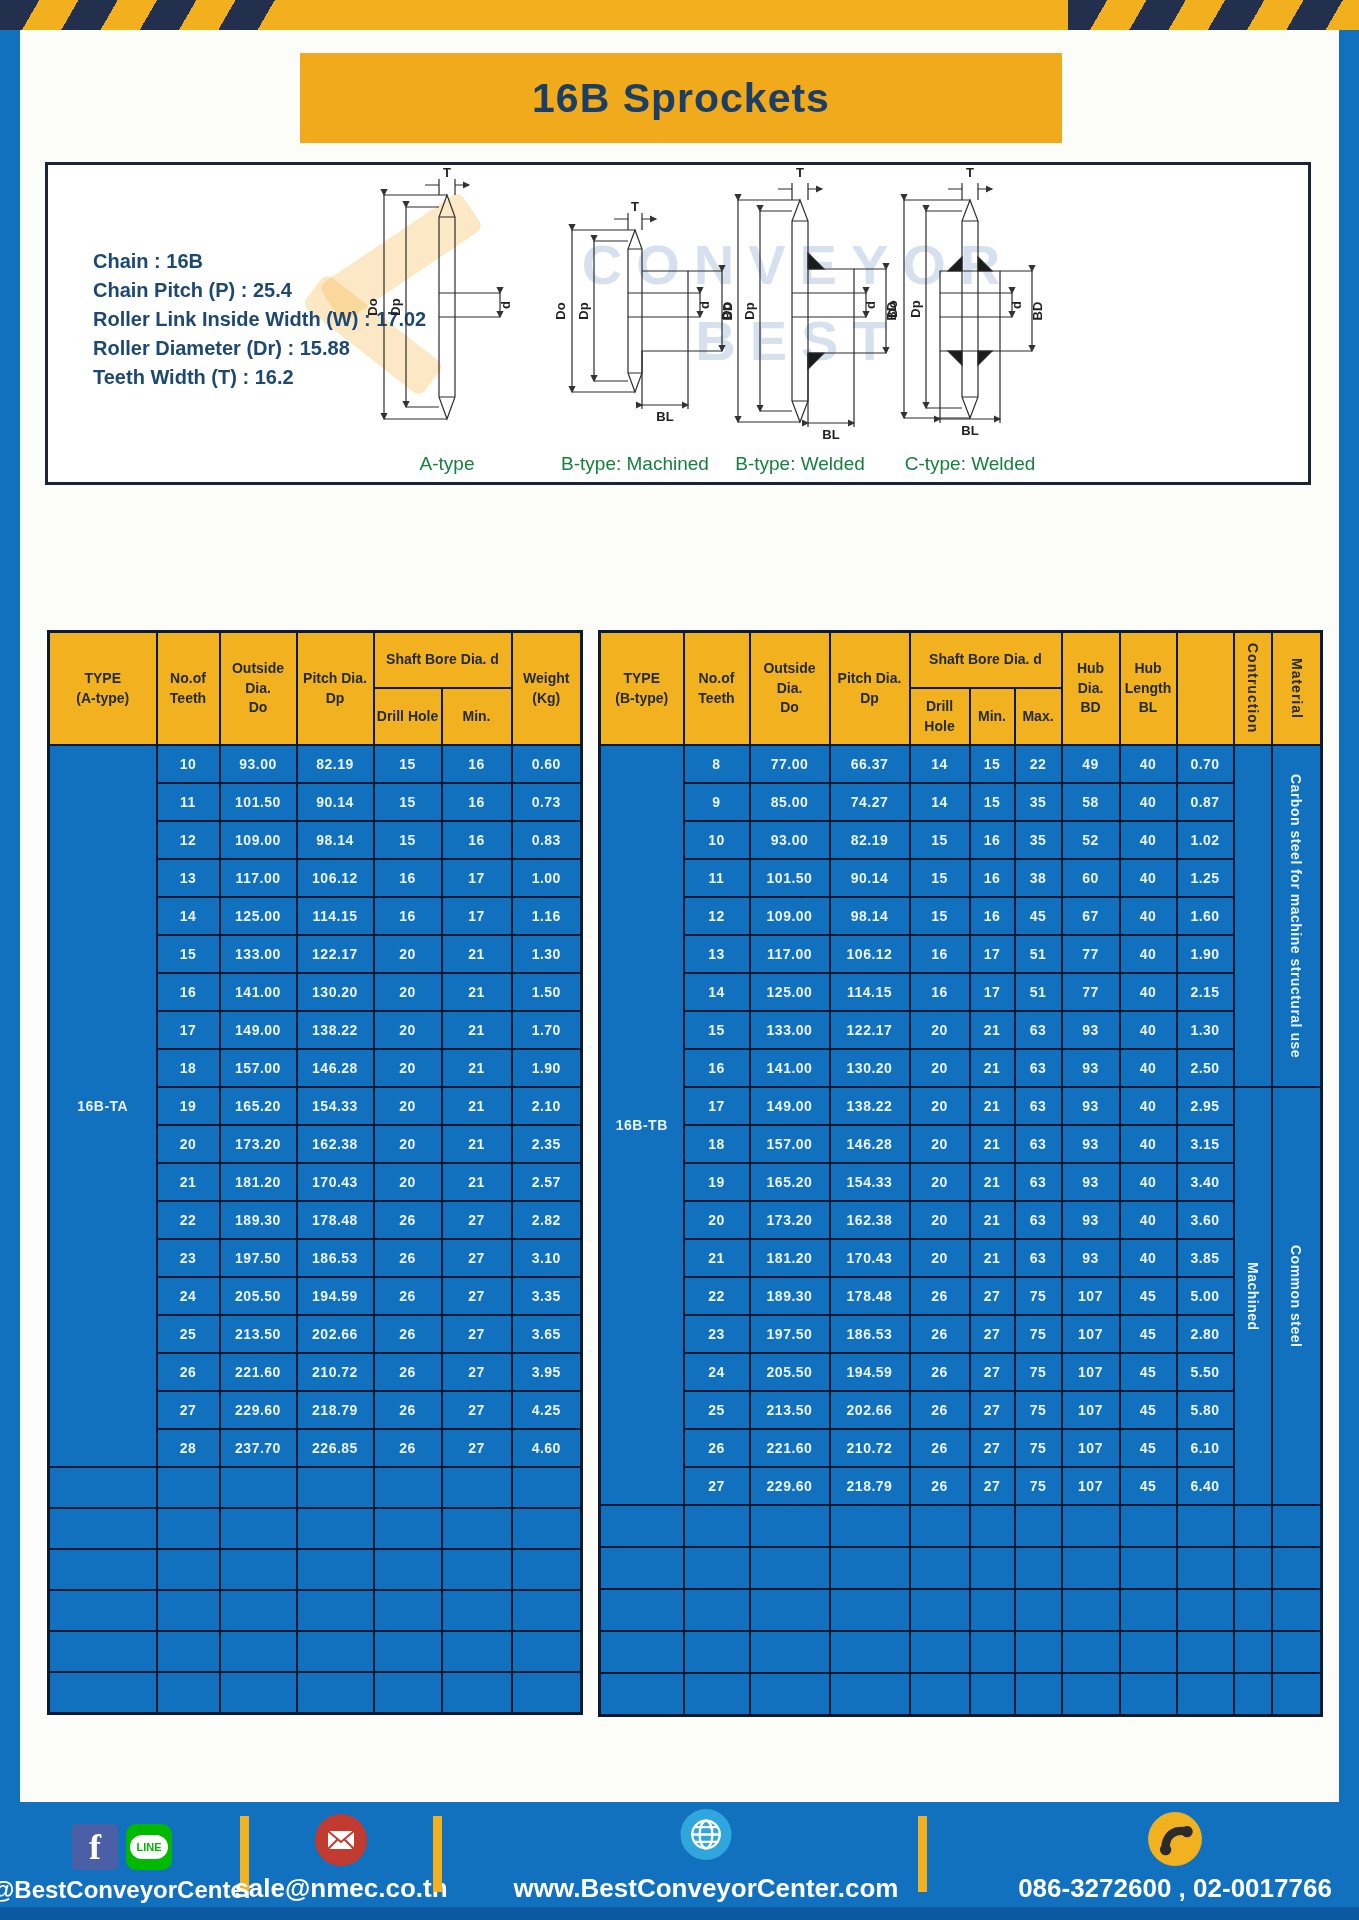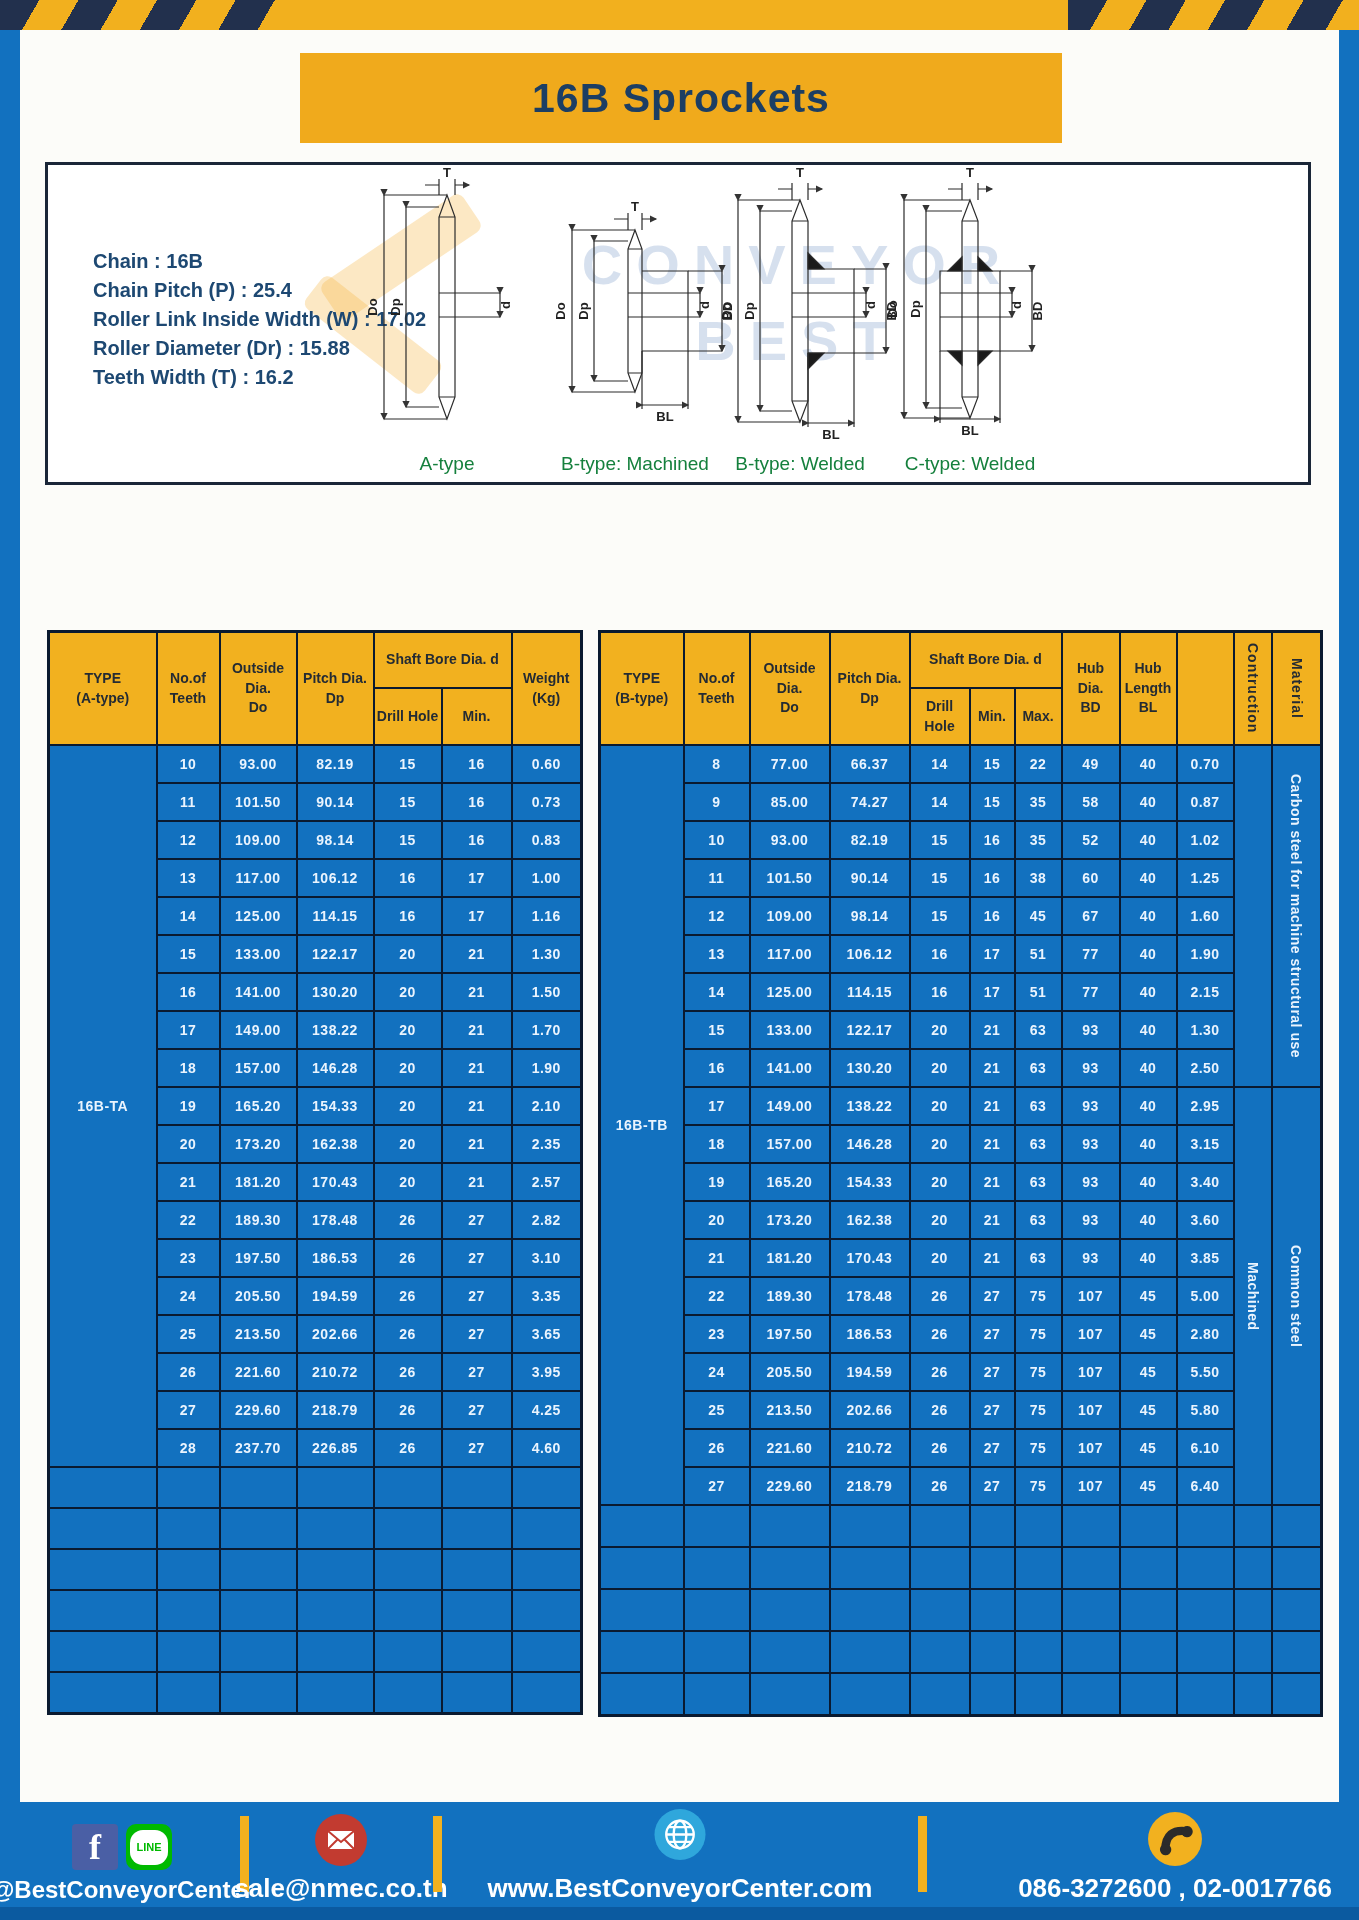--- a/index.html
+++ b/index.html
@@ -52,21 +52,21 @@
   .fsec{position:absolute;top:6px;height:96px;display:flex;flex-direction:column;
     align-items:center;justify-content:flex-end;gap:6px;}
   .fsec .ftxt{color:#fff;font-weight:bold;font-size:26px;white-space:nowrap;}
   .fdiv{position:absolute;top:14px;width:9px;height:76px;background:#F2B11F;}
   .icon-row{display:flex;gap:8px;align-items:center;}
   .fb-icon{width:46px;height:46px;background:#4A5FA5;border-radius:4px;display:flex;
     align-items:center;justify-content:center;color:#fff;font-weight:bold;font-size:36px;
     font-family:"Liberation Serif",serif;}
   .line-icon{width:46px;height:46px;background:#00B900;border-radius:10px;display:flex;
     align-items:center;justify-content:center;}
-  .line-bubble{width:38px;height:35px;background:#fff;border-radius:13px;display:flex;
+  .line-bubble{width:38px;height:24px;background:#fff;border-radius:13px;display:flex;
     align-items:center;justify-content:center;color:#00B900;font-size:11px;font-weight:bold;}
 </style>
 </head>
 <body>
 
 <div id="canvas">
 
   <div id="page"></div>
 
   <div id="hazard">
@@ -800,21 +800,21 @@
     <div class="fsec" style="left:249px;width:184px;">
       <svg width="54" height="54" viewBox="0 0 54 54">
         <circle cx="27" cy="27" r="26" fill="#C23B30"></circle>
         <rect x="14" y="18" width="26" height="18" rx="2" fill="#fff"></rect>
         <path d="M14,18 L27,29 L40,18 M14,36 L24,26 M40,36 L30,26" stroke="#C23B30" stroke-width="2" fill="none"></path>
       </svg>
       <div class="ftxt">sale@nmec.co.th</div>
     </div>
     <div class="fdiv" style="left:433px;"></div>
 
-    <div class="fsec" style="left:442px;width:476px;gap:12px;">
+    <div class="fsec" style="left:468px;width:476px;gap:12px;">
       <svg width="56" height="56" viewBox="0 0 54 54">
         <circle cx="27" cy="27" r="26" fill="#2FA7DC"></circle>
         <g stroke="#fff" stroke-width="2.4" fill="none">
           <circle cx="27" cy="27" r="14"></circle>
           <ellipse cx="27" cy="27" rx="6.5" ry="14"></ellipse>
           <path d="M13,27 H41 M15.5,19.5 H38.5 M15.5,34.5 H38.5"></path>
         </g>
       </svg>
       <div class="ftxt">www.BestConveyorCenter.com</div>
     </div>

